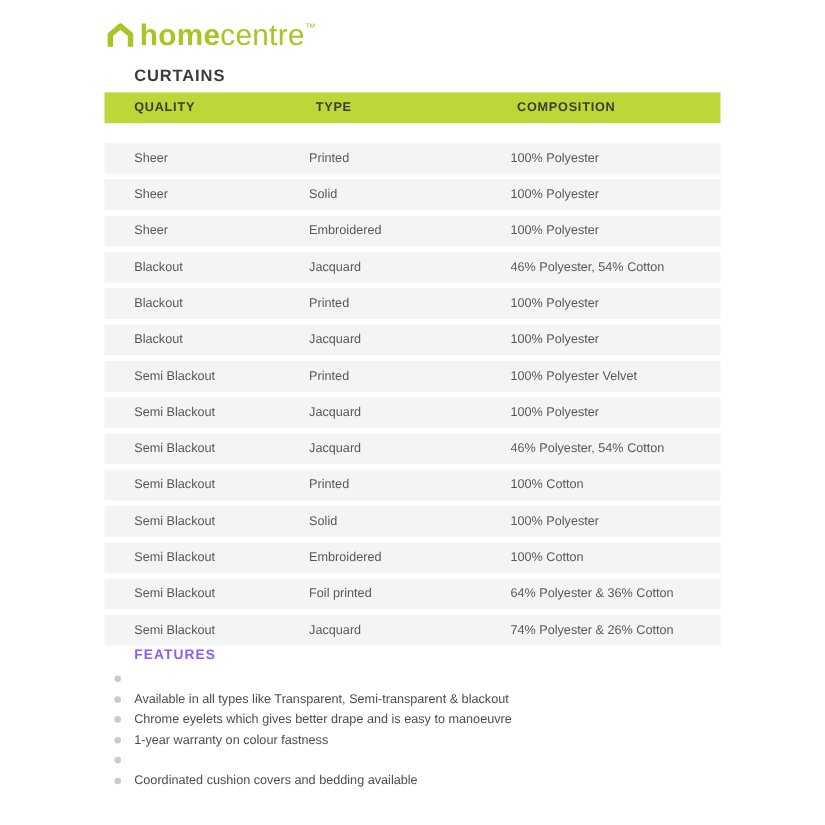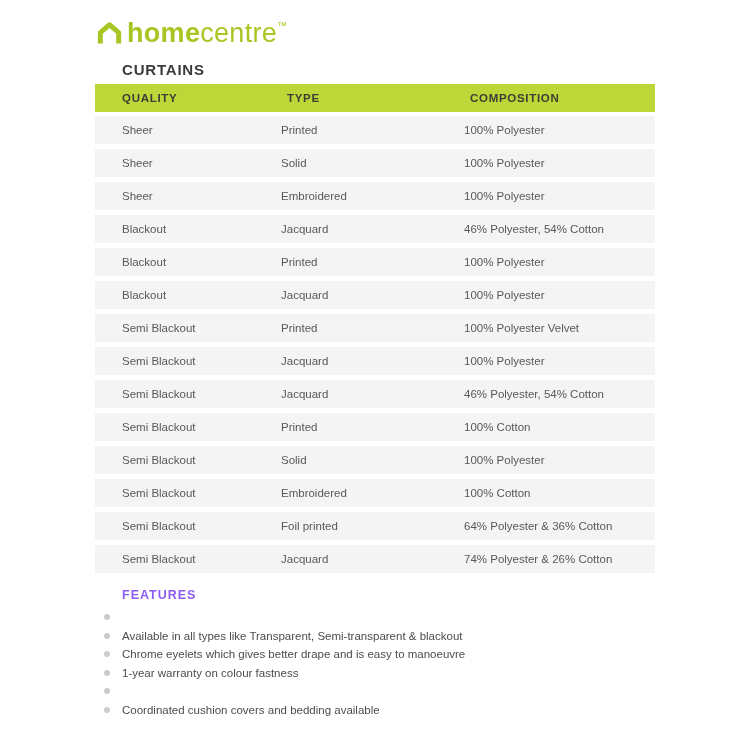--- a/index.html
+++ b/index.html
@@ -40,21 +40,21 @@
   .spec-table { position: absolute; left: 95px; top: 84px; width: 560px; }
   .thead, .trow {
     display: grid;
     grid-template-columns: 159px 183px 1fr;
     align-items: center;
     padding-left: 27px;
     height: 28px;
   }
   .thead {
     background: var(--band-green);
-    margin-bottom: 4px;
+    margin-bottom: 18px;
     font-size: 11.5px; font-weight: 700; letter-spacing: 0.7px;
     color: #3d3d35;
   }
   .thead .cell { padding-left: 6px; }
   .thead .cell:first-child { padding-left: 0; }
   .trow {
     background: var(--row-bg);
     margin-bottom: 5px;
     font-size: 11.5px; color: #58585a;
   }

